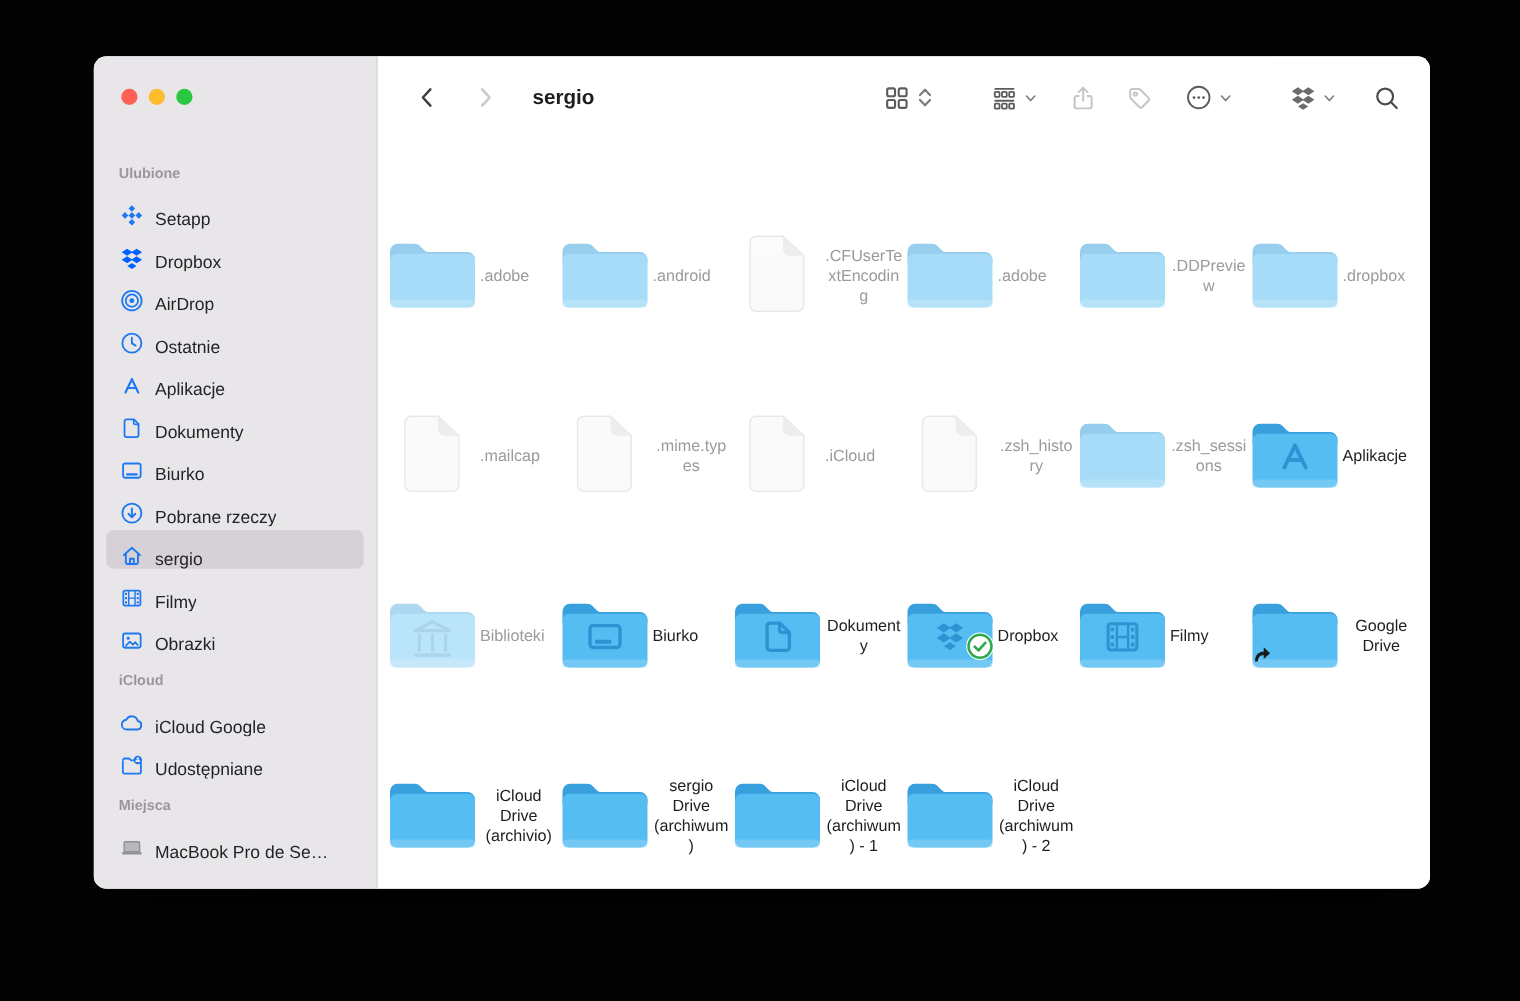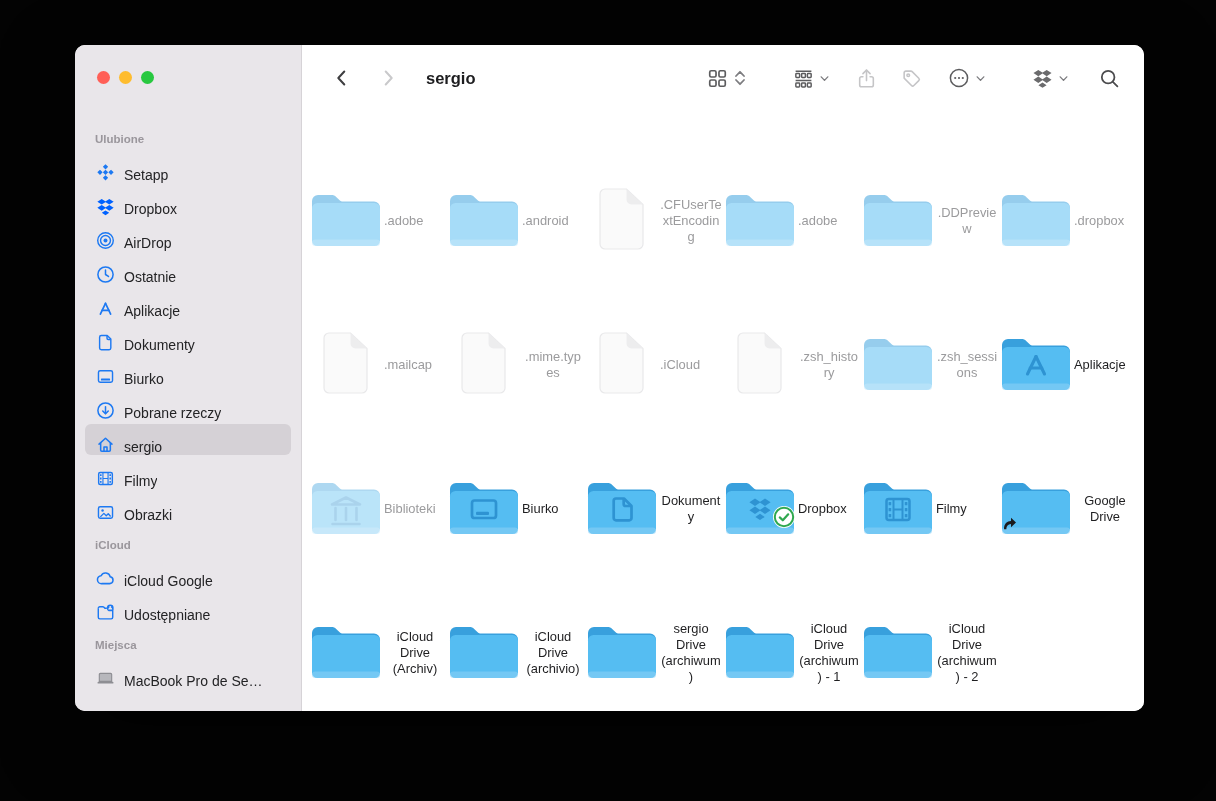--- a/index.html
+++ b/index.html
@@ -573,31 +573,20 @@
           </div>
           <div class="grid-item">
             <div class="icon-wrap">
               <svg class="main-ic" width="76" height="62" viewBox="0 0 76 62">
     <path d="M4 12 a6 6 0 0 1 6 -6 h13.5 c1.9 0 3.4.6 4.7 1.9 l3.2 3.2 c1 1 2.3 1.5 3.8 1.5 H66 a6 6 0 0 1 6 6 v3 H4 Z" fill="#38a0dd"></path>
     <rect x="4" y="14" width="68" height="43" rx="5.5" fill="#55bdf2"></rect>
     <rect x="4" y="50.5" width="68" height="6.5" rx="3.2" fill="#8ed2f6" opacity="0.55"></rect>
 
   </svg>
             </div>
-            <div class="g-label">iCloud Drive (Archiv)</div>
-          </div>
-          <div class="grid-item">
-            <div class="icon-wrap">
-              <svg class="main-ic" width="76" height="62" viewBox="0 0 76 62">
-    <path d="M4 12 a6 6 0 0 1 6 -6 h13.5 c1.9 0 3.4.6 4.7 1.9 l3.2 3.2 c1 1 2.3 1.5 3.8 1.5 H66 a6 6 0 0 1 6 6 v3 H4 Z" fill="#38a0dd"></path>
-    <rect x="4" y="14" width="68" height="43" rx="5.5" fill="#55bdf2"></rect>
-    <rect x="4" y="50.5" width="68" height="6.5" rx="3.2" fill="#8ed2f6" opacity="0.55"></rect>
-
-  </svg>
-            </div>
             <div class="g-label">iCloud Drive (archivio)</div>
           </div>
           <div class="grid-item">
             <div class="icon-wrap">
               <svg class="main-ic" width="76" height="62" viewBox="0 0 76 62">
     <path d="M4 12 a6 6 0 0 1 6 -6 h13.5 c1.9 0 3.4.6 4.7 1.9 l3.2 3.2 c1 1 2.3 1.5 3.8 1.5 H66 a6 6 0 0 1 6 6 v3 H4 Z" fill="#38a0dd"></path>
     <rect x="4" y="14" width="68" height="43" rx="5.5" fill="#55bdf2"></rect>
     <rect x="4" y="50.5" width="68" height="6.5" rx="3.2" fill="#8ed2f6" opacity="0.55"></rect>
 
   </svg>

